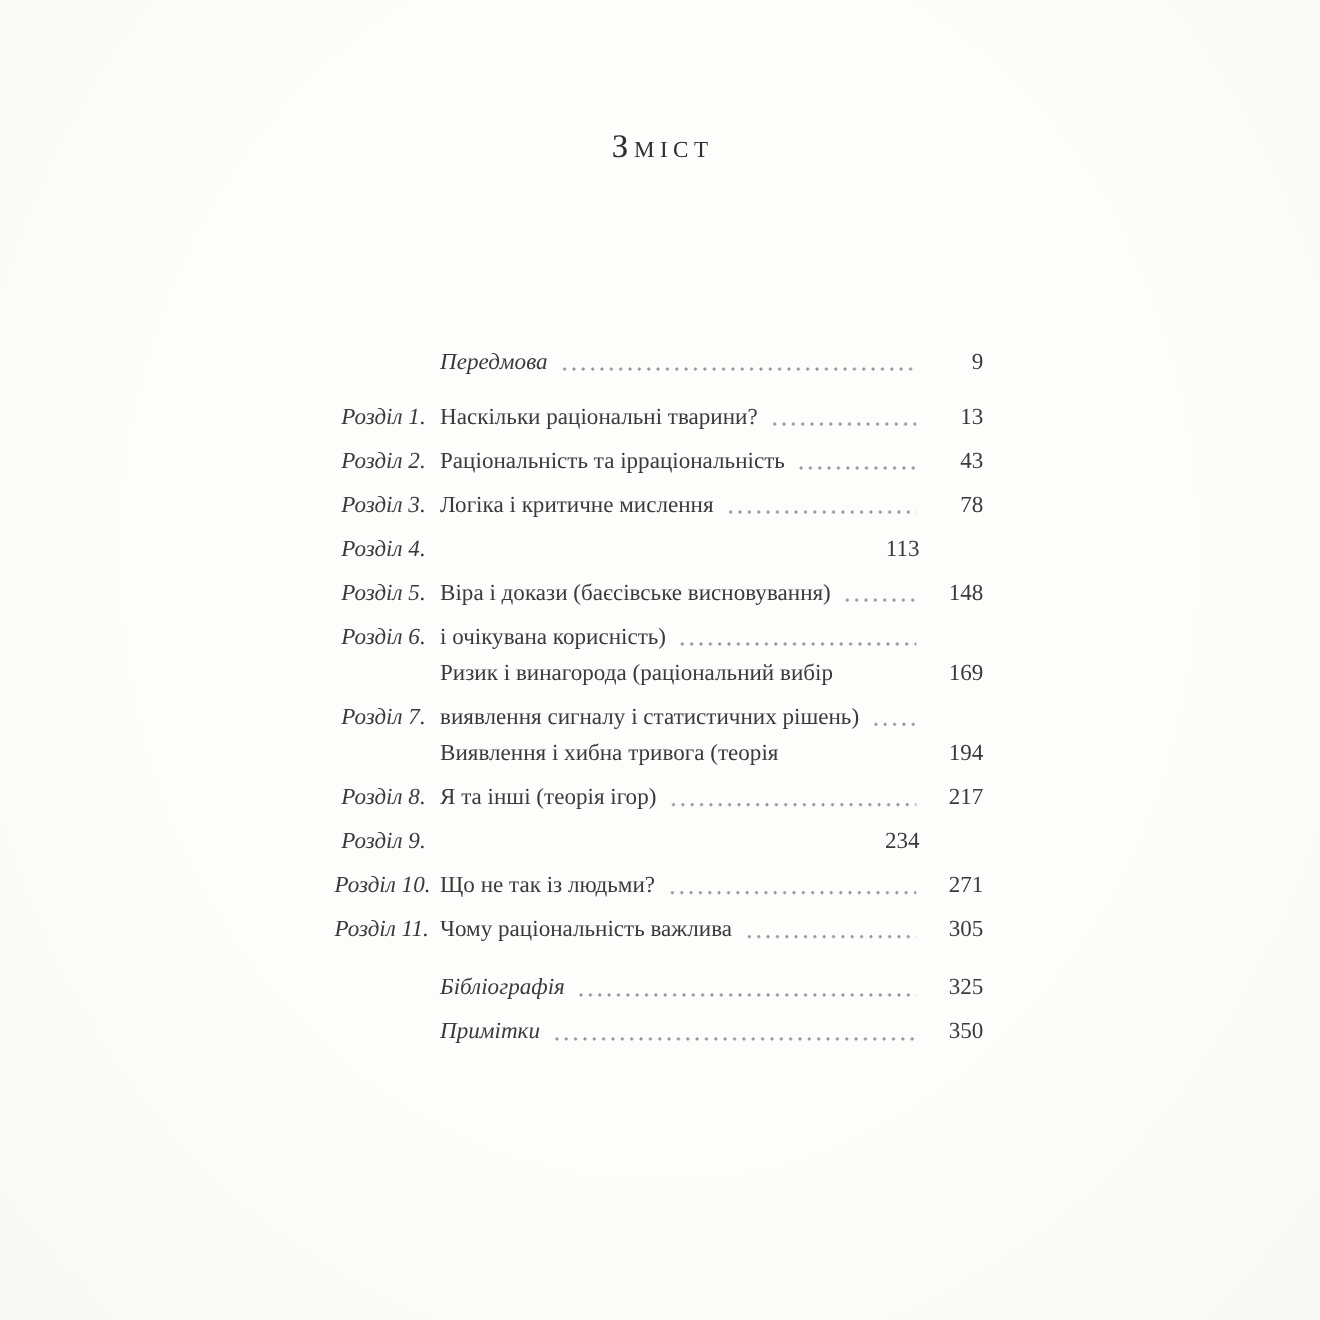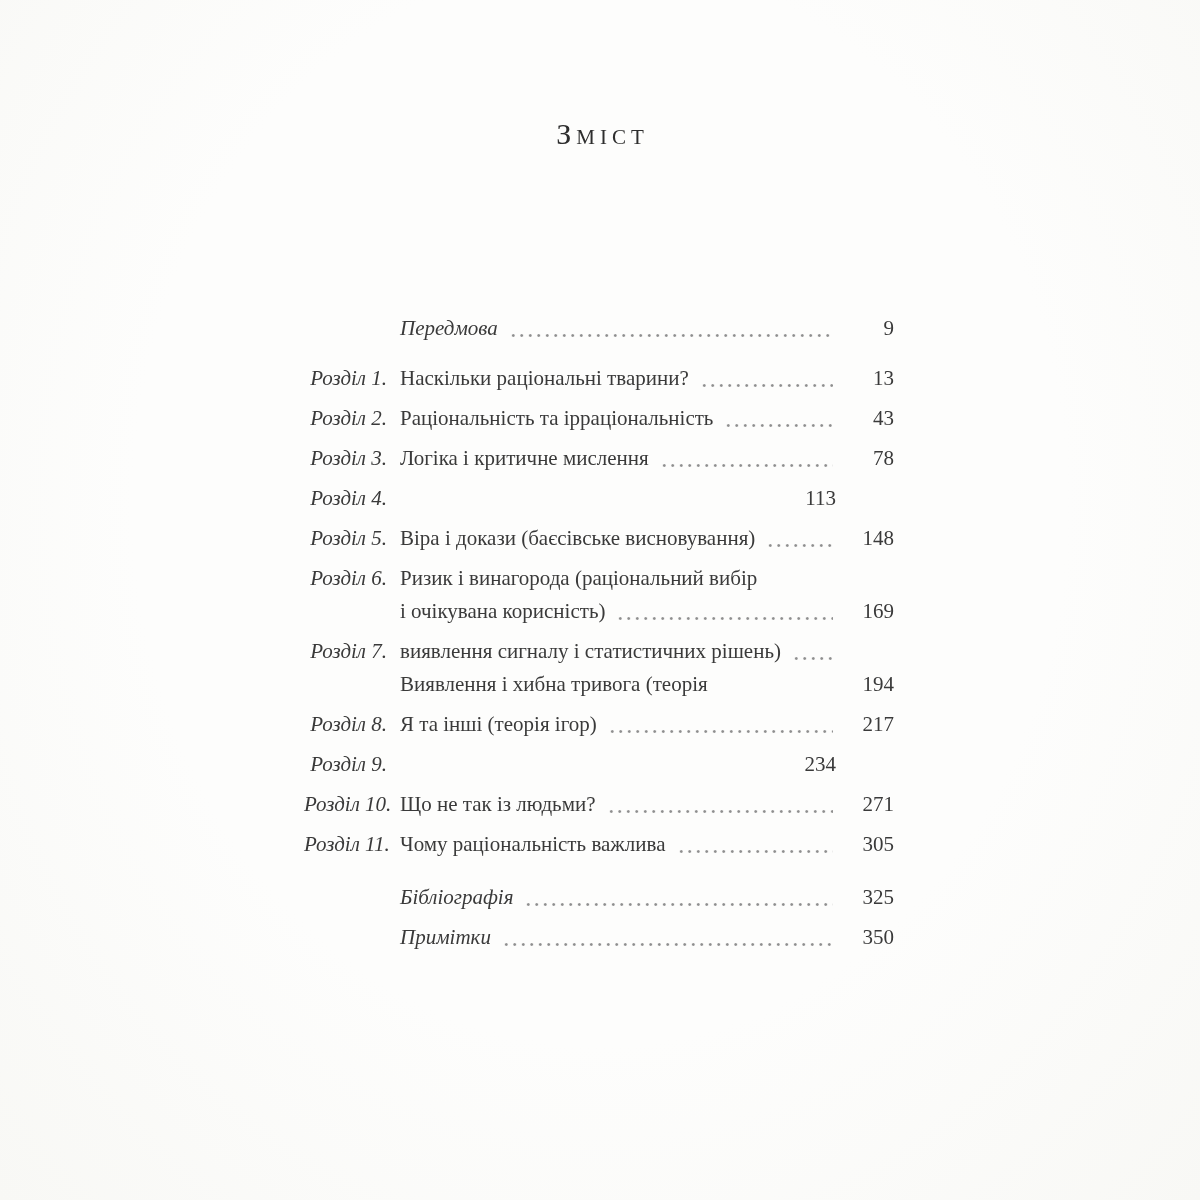--- a/index.html
+++ b/index.html
@@ -139,25 +139,25 @@
             <div class="line lastline">
               <span class="line-text">Віра і докази (баєсівське висновування)</span>
               <span class="leader"></span>
             </div>
           </div>
     <div class="pagenum">148</div>
   </div>
         <div class="entry">
     <div class="label">Розділ 6.</div>
     <div class="title">
+            <div class="line lastline">
+              <span class="line-text">і очікувана корисність)</span>
+              <span class="leader"></span>
+            </div>
             <div class="line"><span class="line-text">Ризик і винагорода (раціональний вибір</span></div>
-            <div class="line lastline">
-              <span class="line-text">і очікувана корисність)</span>
-              <span class="leader"></span>
-            </div>
           </div>
     <div class="pagenum">169</div>
   </div>
         <div class="entry">
     <div class="label">Розділ 7.</div>
     <div class="title">
             <div class="line lastline">
               <span class="line-text">виявлення сигналу і статистичних рішень)</span>
               <span class="leader"></span>
             </div>

